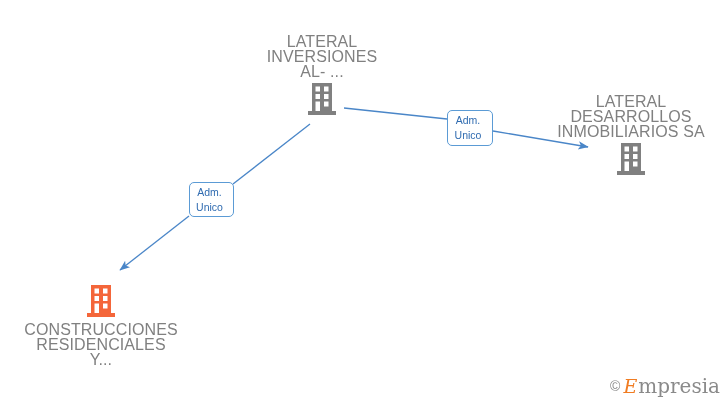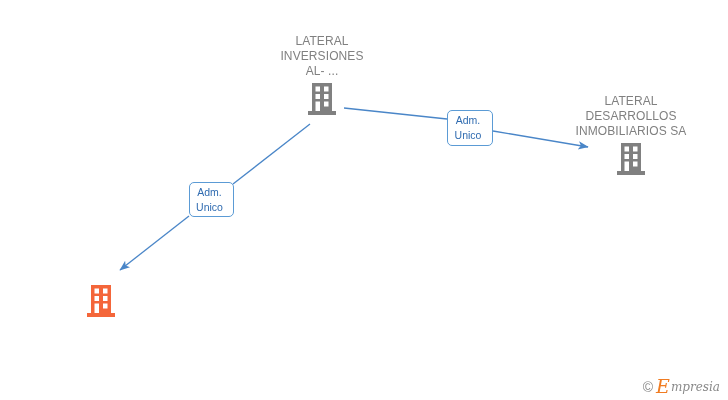--- a/index.html
+++ b/index.html
@@ -24,21 +24,21 @@
     width: 728px;
     height: 400px;
     pointer-events: none;
   }
   .node {
     position: absolute;
     width: 160px;
     text-align: center;
   }
   .node-label {
-    font-size: 12px;
+    font-size: 16px;
     line-height: 15px;
     color: #808080;
     letter-spacing: 0.1px;
     white-space: pre-line;
   }
   .bldg {
     display: block;
     margin: 0 auto;
   }
   .edge-label {
@@ -70,22 +70,21 @@
   #watermark .brand-e {
     font-family: "DejaVu Serif", serif;
     font-style: italic;
     font-size: 19px;
     color: #f07c22;
     line-height: 1;
     margin-right: -2px;
   }
   #watermark .brand-rest {
     font-family: "DejaVu Serif", serif;
-    font-style: italic;
-    font-size: 12px;
+    font-size: 20px;
     color: #8a8a8a;
     line-height: 1;
   }
 </style>
 </head>
 <body>
 
 <div id="canvas">
 
   <svg id="edges" viewBox="0 0 728 400">
@@ -143,20 +142,23 @@
     <svg class="bldg" width="32" height="35" viewBox="0 0 32 35">
       <rect x="6" y="1" width="20" height="29" fill="#f4663a"></rect>
       <rect x="2" y="29" width="28" height="4" fill="#f4663a"></rect>
       <rect x="9.5" y="4.5" width="4.5" height="5" fill="#ffffff"></rect>
       <rect x="18" y="4.5" width="4.5" height="5" fill="#ffffff"></rect>
       <rect x="9.5" y="12" width="4.5" height="5" fill="#ffffff"></rect>
       <rect x="18" y="12" width="4.5" height="5" fill="#ffffff"></rect>
       <rect x="9.5" y="19.5" width="4.5" height="9.5" fill="#ffffff"></rect>
       <rect x="18" y="19.5" width="4.5" height="5" fill="#ffffff"></rect>
     </svg>
+    <div class="node-label" style="margin-top:3px;">CONSTRUCCIONES
+RESIDENCIALES
+Y...</div>
   </div>
 
   <div class="edge-label" style="left:447px; top:110px; width:46px; height:36px;">Adm.
 Unico</div>
 
   <div class="edge-label" style="left:189px; top:182px; width:45px; height:35px;">Adm.
 Unico</div>
 
   <div id="watermark">
     <span class="copy">©</span>

